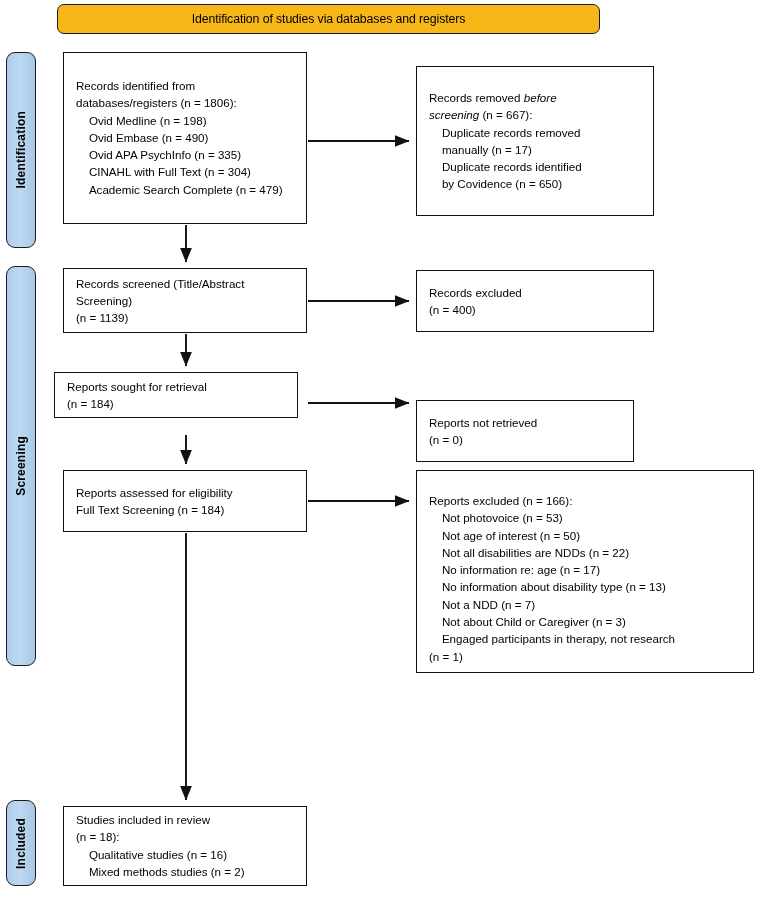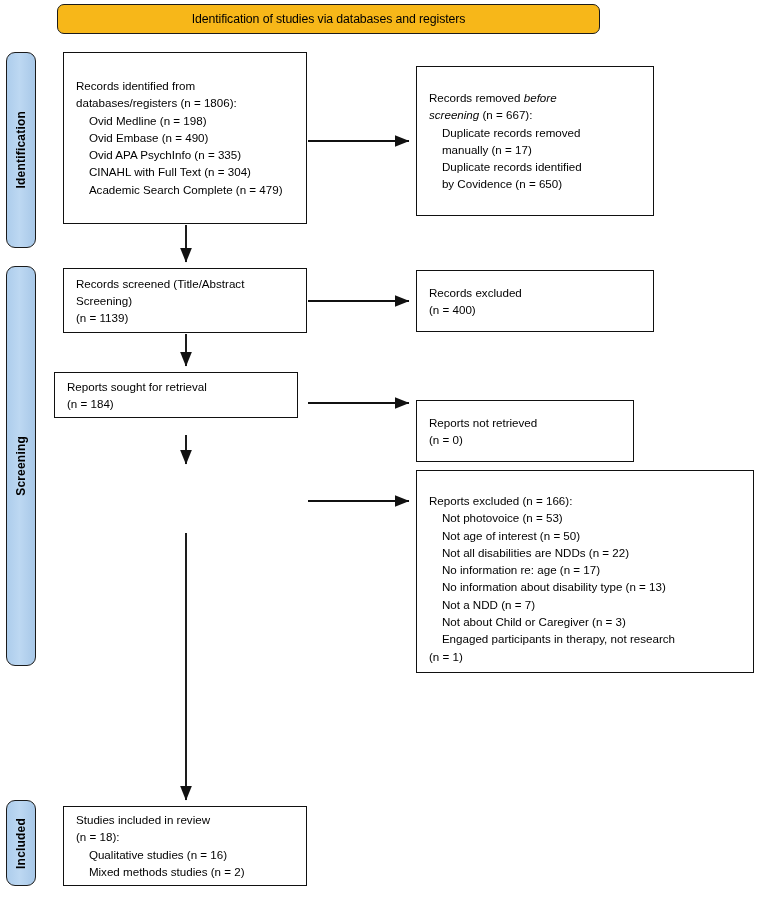--- a/index.html
+++ b/index.html
@@ -189,20 +189,24 @@
   <div class="fbox" id="box-sought">
     <div class="ftext mid">Reports sought for retrieval
 (n = 184)</div>
   </div>
 
   <div class="fbox" id="box-notretrieved">
     <div class="ftext mid">Reports not retrieved
 (n = 0)</div>
   </div>
 
+  <div class="fbox" id="box-eligibility">
+    <div class="ftext mid">Reports assessed for eligibility
+Full Text Screening (n = 184)</div>
+  </div>
 
   <div class="fbox" id="box-repexcluded">
     <div class="ftext" style="top:21px;">Reports excluded (n = 166):
     Not photovoice (n = 53)
     Not age of interest (n = 50)
     Not all disabilities are NDDs (n = 22)
     No information re: age (n = 17)
     No information about disability type (n = 13)
     Not a NDD (n = 7)
     Not about Child or Caregiver (n = 3)

